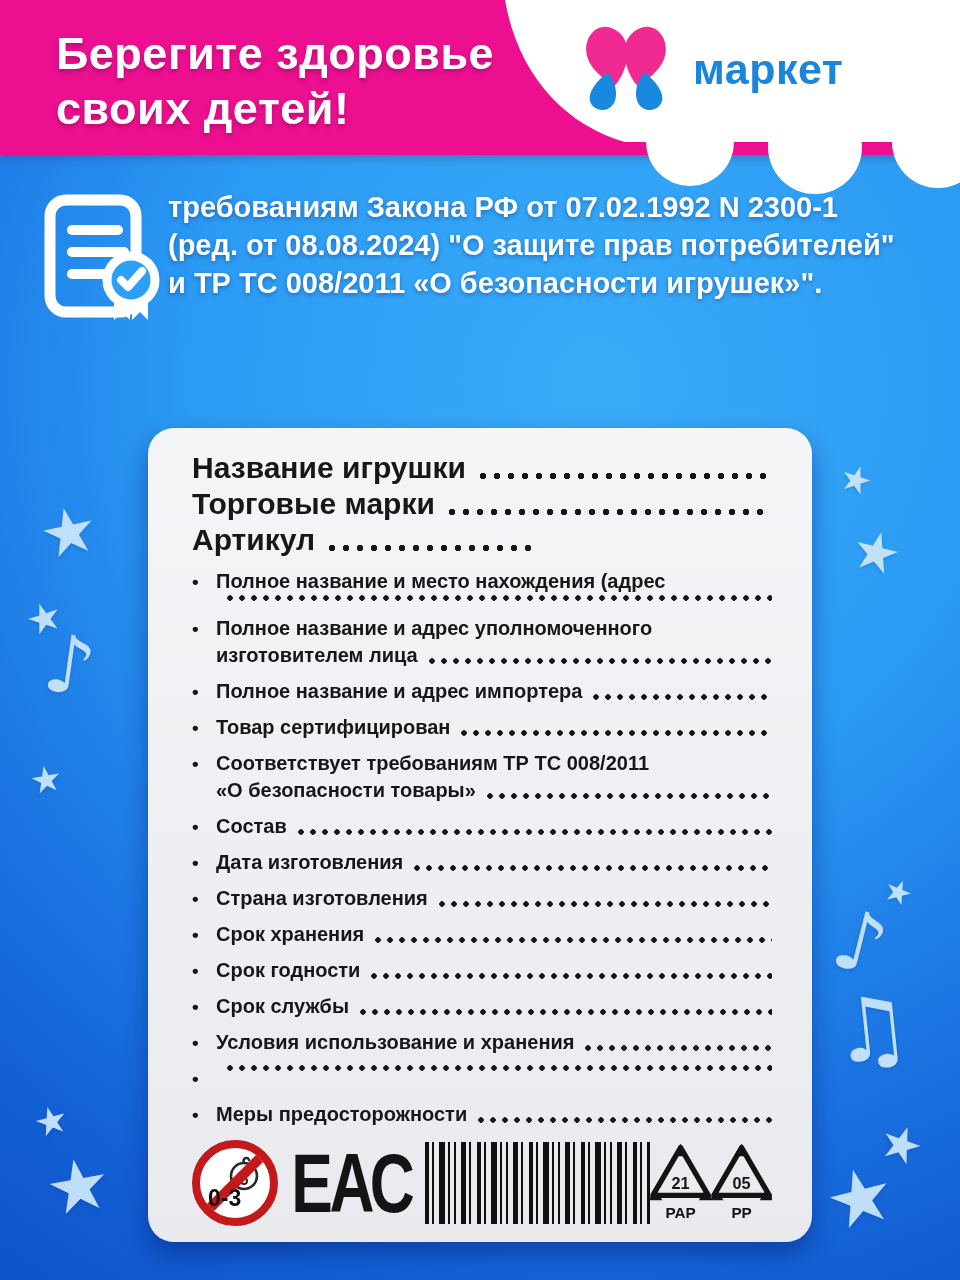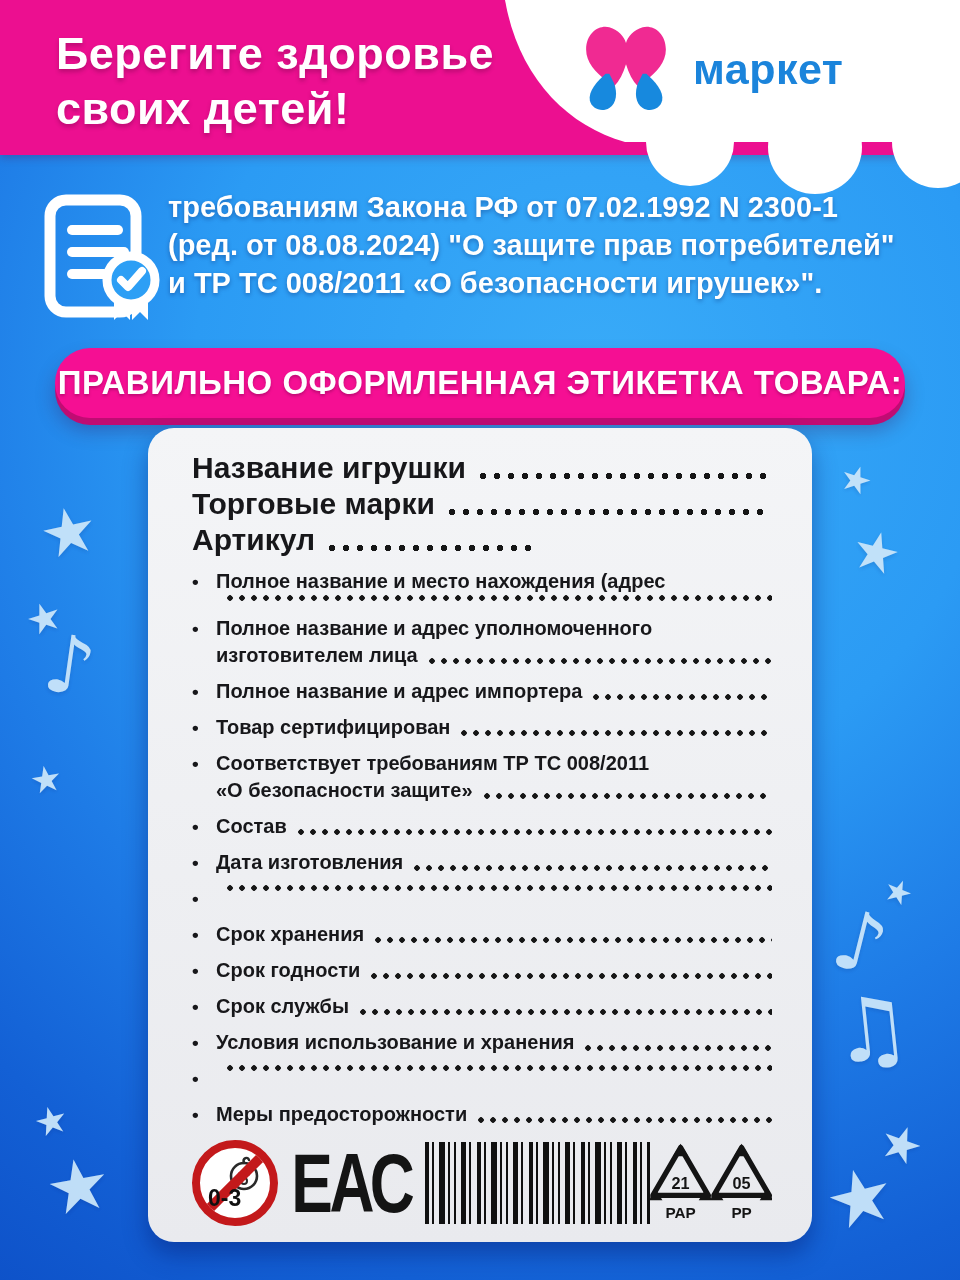--- a/index.html
+++ b/index.html
@@ -118,23 +118,20 @@
     <polygon fill="#ffffff" points="90,100 106,100 106,128 98,120 90,128"></polygon>
     <circle cx="89" cy="88" r="24" fill="#2d9ff5" stroke="#ffffff" stroke-width="9"></circle>
     <path d="M 79 88 L 86 95 L 100 79" fill="none" stroke="#ffffff" stroke-width="8" stroke-linecap="round" stroke-linejoin="round"></path>
   </svg>
   <div class="intro-text">
     <div>требованиям Закона РФ от 07.02.1992 N 2300-1</div>
     <div>(ред. от 08.08.2024) "О защите прав потребителей"</div>
     <div>и ТР ТС 008/2011 «О безопасности игрушек»".</div>
   </div>
 
-  <div class="banner">
-    <span>ПРАВИЛЬНО ОФОРМЛЕННАЯ ЭТИКЕТКА ТОВАРА:</span>
-  </div>
 
   <div class="card">
     <div class="fields">
       <div class="frow">
         <span class="flabel">Название игрушки</span>
         <span class="fdots"></span>
       </div>
       <div class="frow">
         <span class="flabel">Торговые марки</span>
         <span class="fdots"></span>
@@ -181,21 +178,21 @@
               <span class="t">Товар сертифицирован</span>
               <span class="idots"></span>
             </div>
           </div>
         </div>
         <div class="item">
           <span class="b">•</span>
           <div class="c">
             <div class="line">Соответствует требованиям ТР ТС 008/2011</div>
             <div class="line last">
-              <span class="t">«О безопасности защите»</span>
+              <span class="t">«О безопасности товары»</span>
               <span class="idots"></span>
             </div>
           </div>
         </div>
         <div class="item">
           <span class="b">•</span>
           <div class="c">
             <div class="line last">
               <span class="t">Состав</span>
               <span class="idots"></span>
@@ -208,20 +205,21 @@
             <div class="line last">
               <span class="t">Дата изготовления</span>
               <span class="idots"></span>
             </div>
           </div>
         </div>
         <div class="item">
           <span class="b">•</span>
           <div class="c">
             <div class="line last">
+              <span class="t">Страна изготовления</span>
               <span class="idots"></span>
             </div>
           </div>
         </div>
         <div class="item">
           <span class="b">•</span>
           <div class="c">
             <div class="line last">
               <span class="t">Срок хранения</span>
               <span class="idots"></span>

